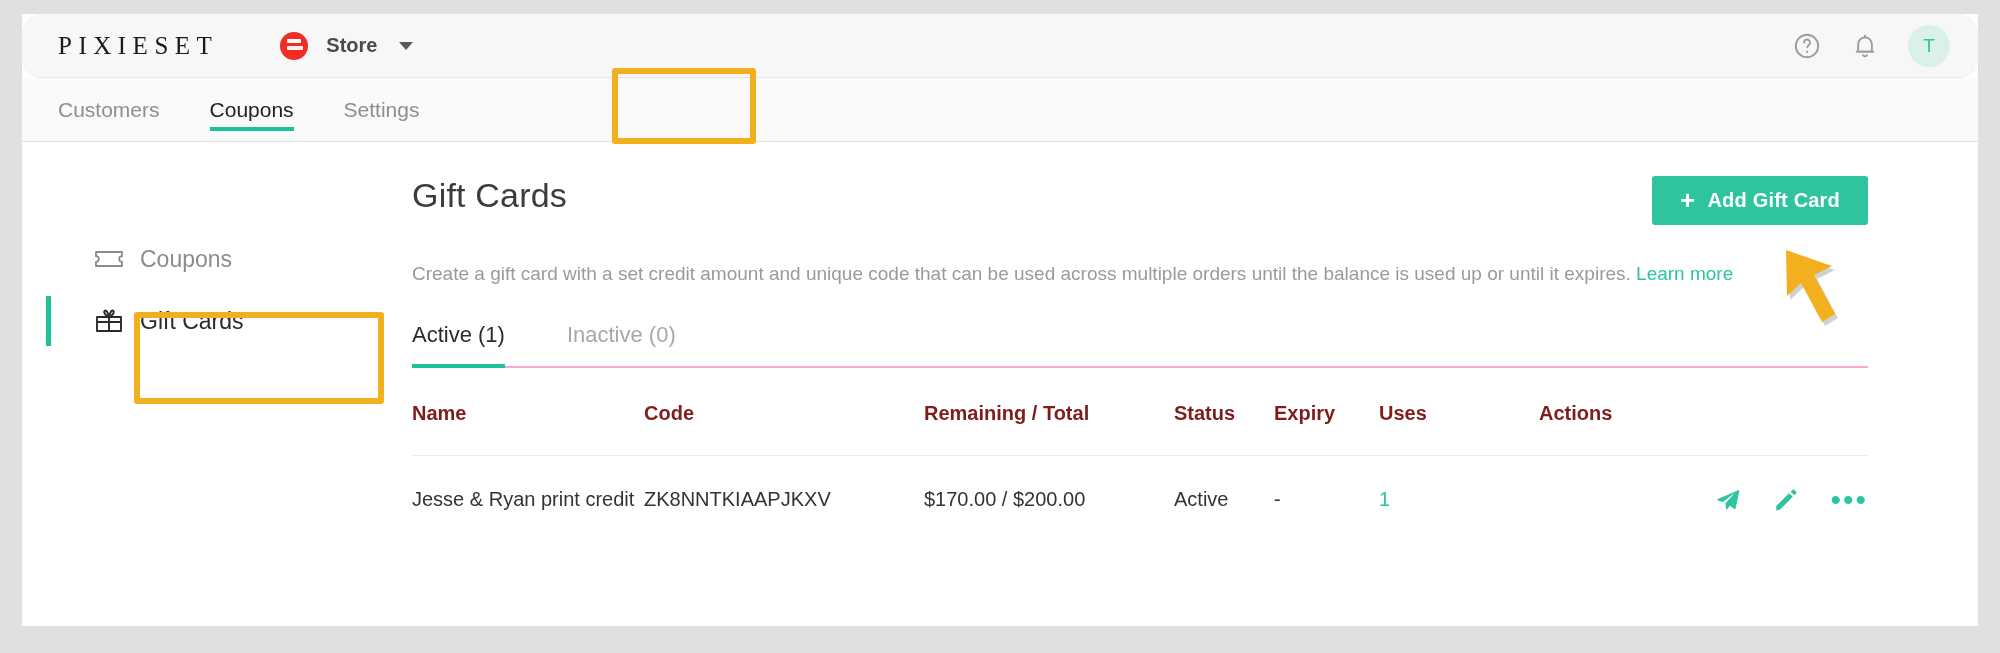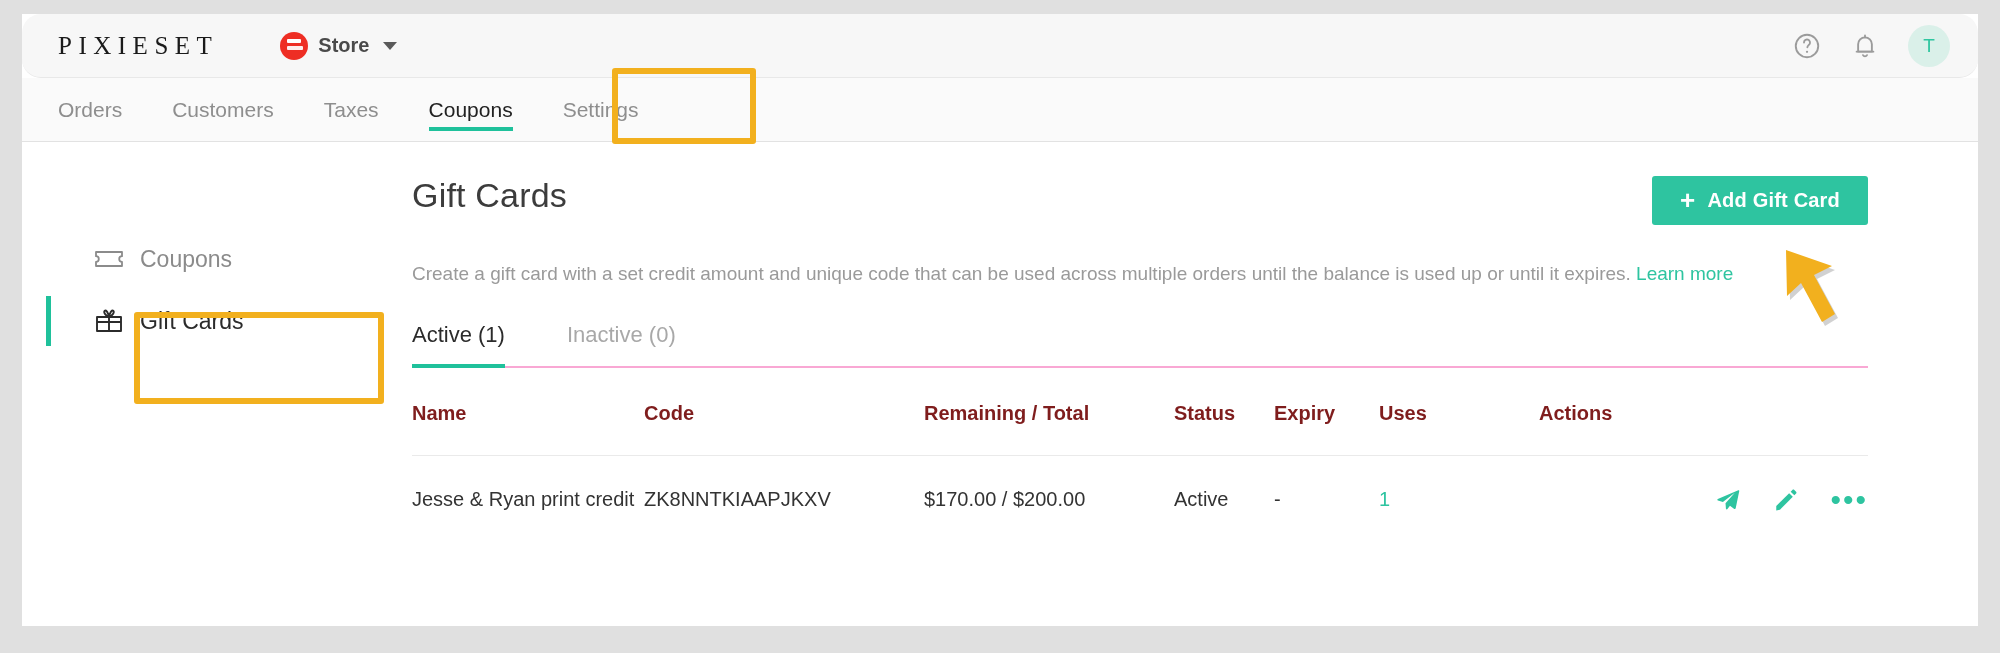--- a/index.html
+++ b/index.html
@@ -36,21 +36,21 @@
   .brand {
     font-family: "Liberation Serif", serif;
     font-size: 25px;
     letter-spacing: 6.5px;
     color: #1a1a1a;
     font-weight: 400;
   }
   .store-switch {
     display: flex;
     align-items: center;
-    gap: 10px;
+    gap: 18px;
     margin-left: 62px;
     cursor: pointer;
     text-align: right;
   }
   .store-logo {
     width: 28px; height: 28px;
     border-radius: 50%;
     background: #ee2e24;
     position: relative;
     flex: none;
@@ -299,23 +299,21 @@
           <path d="M6.5 16.5V10.6a5.5 5.5 0 1111 0v5.9H6.5z" stroke-linejoin="round"></path>
           <path d="M5.3 16.5h13.4M10.4 19.3a1.8 1.8 0 003.2 0" stroke-linecap="round"></path>
           <path d="M12 5.1V3.6" stroke-linecap="round"></path>
         </svg>
       </span>
       <span class="avatar">T</span>
     </div>
   </div>
 
   <div class="navbar">
-    <div class="navtab">Orders</div>
     <div class="navtab">Customers</div>
-    <div class="navtab">Taxes</div>
     <div class="navtab active">Coupons</div>
     <div class="navtab">Settings</div>
   </div>
 
   <div class="body-wrap">
 
     <div class="sidebar">
       <div class="side-item">
         <span class="side-icon">
           <svg width="30" height="22" viewBox="0 0 30 22" fill="none" stroke="#8b8b8b" stroke-width="1.8">

